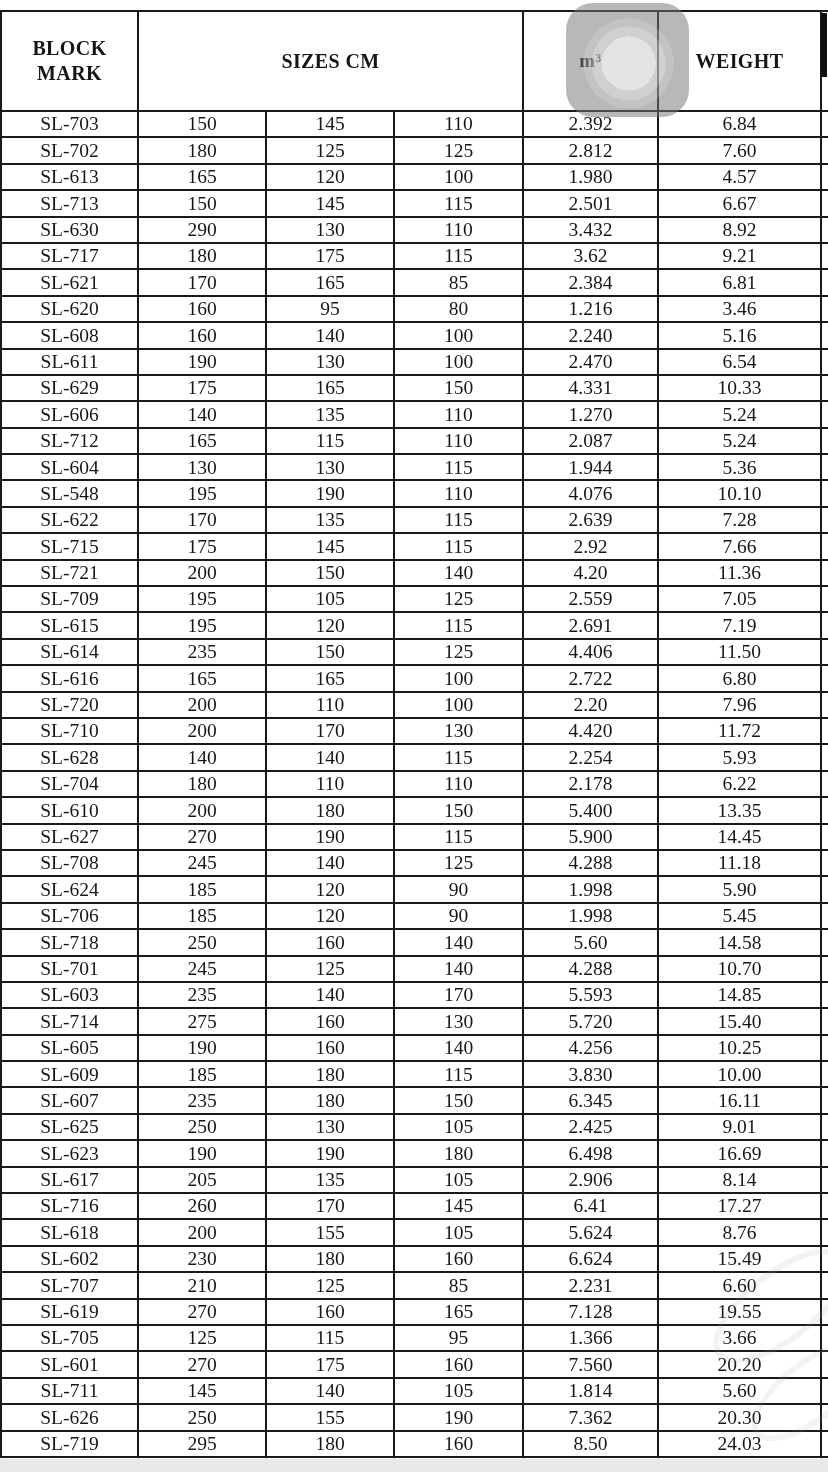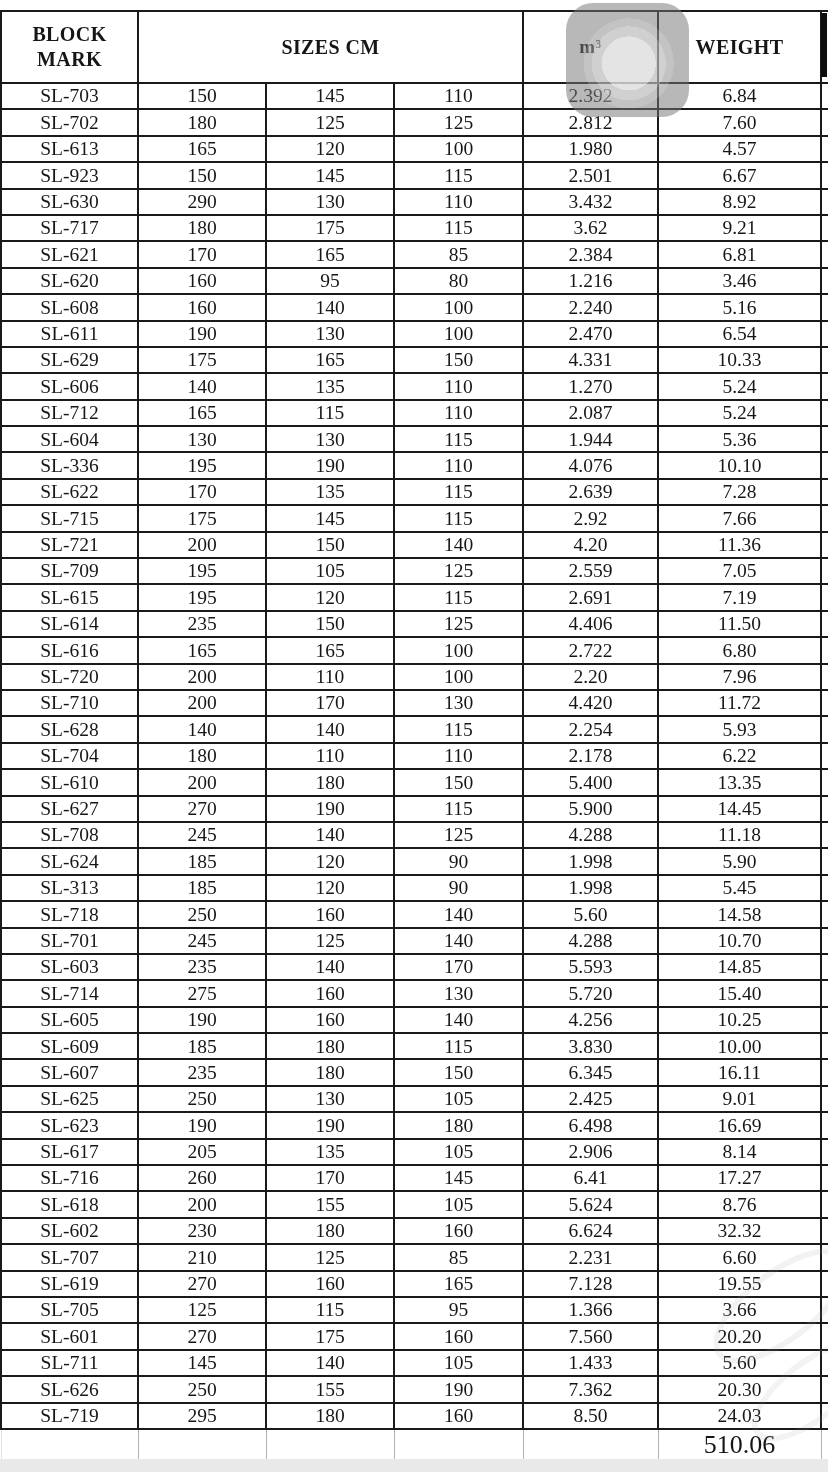--- a/index.html
+++ b/index.html
@@ -35,21 +35,21 @@
     overflow:hidden;
     white-space:nowrap;
   }
   thead th {
     height:66px;
     font-size:20px;
     font-weight:bold;
     letter-spacing:0.4px;
     line-height:1.25;
   }
-  thead th.h-mark { white-space:normal; padding:2px 18px; }
+  thead th.h-mark { white-space:normal; padding:16px 18px; }
   thead th.h-m3 { font-size:19px; }
   tbody td {
     height:24.4px;
     font-size:19.5px;
     line-height:1;
   }
   tr.total-row td {
     border:1px solid #b3b3b3;
     height:26px;
     font-size:26px;
@@ -144,21 +144,21 @@
         <tr>
           <td>SL-613</td>
           <td>165</td>
           <td>120</td>
           <td>100</td>
           <td>1.980</td>
           <td>4.57</td>
           <td></td>
         </tr>
         <tr>
-          <td>SL-923</td>
+          <td>SL-713</td>
           <td>150</td>
           <td>145</td>
           <td>115</td>
           <td>2.501</td>
           <td>6.67</td>
           <td></td>
         </tr>
         <tr>
           <td>SL-630</td>
           <td>290</td>
@@ -243,21 +243,21 @@
         <tr>
           <td>SL-604</td>
           <td>130</td>
           <td>130</td>
           <td>115</td>
           <td>1.944</td>
           <td>5.36</td>
           <td></td>
         </tr>
         <tr>
-          <td>SL-336</td>
+          <td>SL-548</td>
           <td>195</td>
           <td>190</td>
           <td>110</td>
           <td>4.076</td>
           <td>10.10</td>
           <td></td>
         </tr>
         <tr>
           <td>SL-622</td>
           <td>170</td>
@@ -387,21 +387,21 @@
         <tr>
           <td>SL-624</td>
           <td>185</td>
           <td>120</td>
           <td>90</td>
           <td>1.998</td>
           <td>5.90</td>
           <td></td>
         </tr>
         <tr>
-          <td>SL-313</td>
+          <td>SL-706</td>
           <td>185</td>
           <td>120</td>
           <td>90</td>
           <td>1.998</td>
           <td>5.45</td>
           <td></td>
         </tr>
         <tr>
           <td>SL-718</td>
           <td>250</td>
@@ -509,21 +509,21 @@
           <td>5.624</td>
           <td>8.76</td>
           <td></td>
         </tr>
         <tr>
           <td>SL-602</td>
           <td>230</td>
           <td>180</td>
           <td>160</td>
           <td>6.624</td>
-          <td>32.32</td>
+          <td>15.49</td>
           <td></td>
         </tr>
         <tr>
           <td>SL-707</td>
           <td>210</td>
           <td>125</td>
           <td>85</td>
           <td>2.231</td>
           <td>6.60</td>
           <td></td>
@@ -553,21 +553,21 @@
           <td>160</td>
           <td>7.560</td>
           <td>20.20</td>
           <td></td>
         </tr>
         <tr>
           <td>SL-711</td>
           <td>145</td>
           <td>140</td>
           <td>105</td>
-          <td>1.433</td>
+          <td>1.814</td>
           <td>5.60</td>
           <td></td>
         </tr>
         <tr>
           <td>SL-626</td>
           <td>250</td>
           <td>155</td>
           <td>190</td>
           <td>7.362</td>
           <td>20.30</td>

